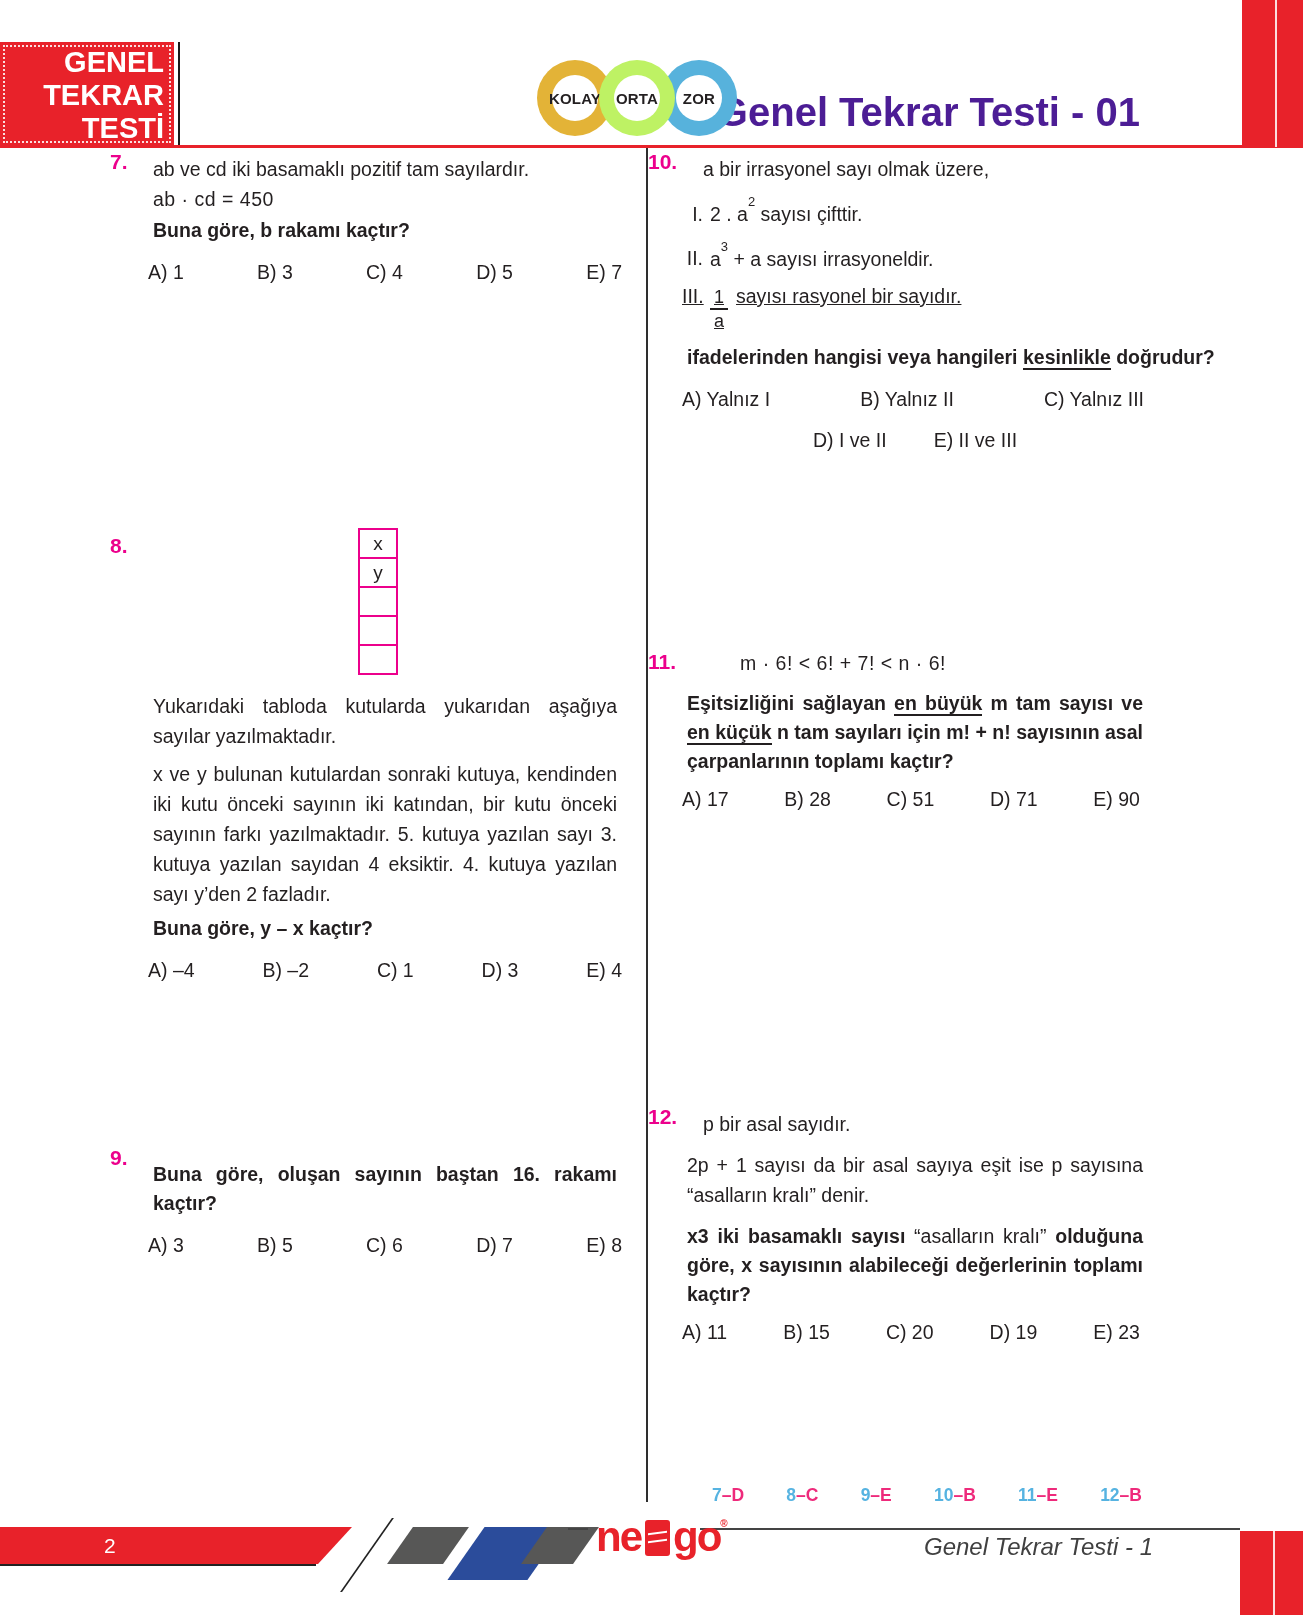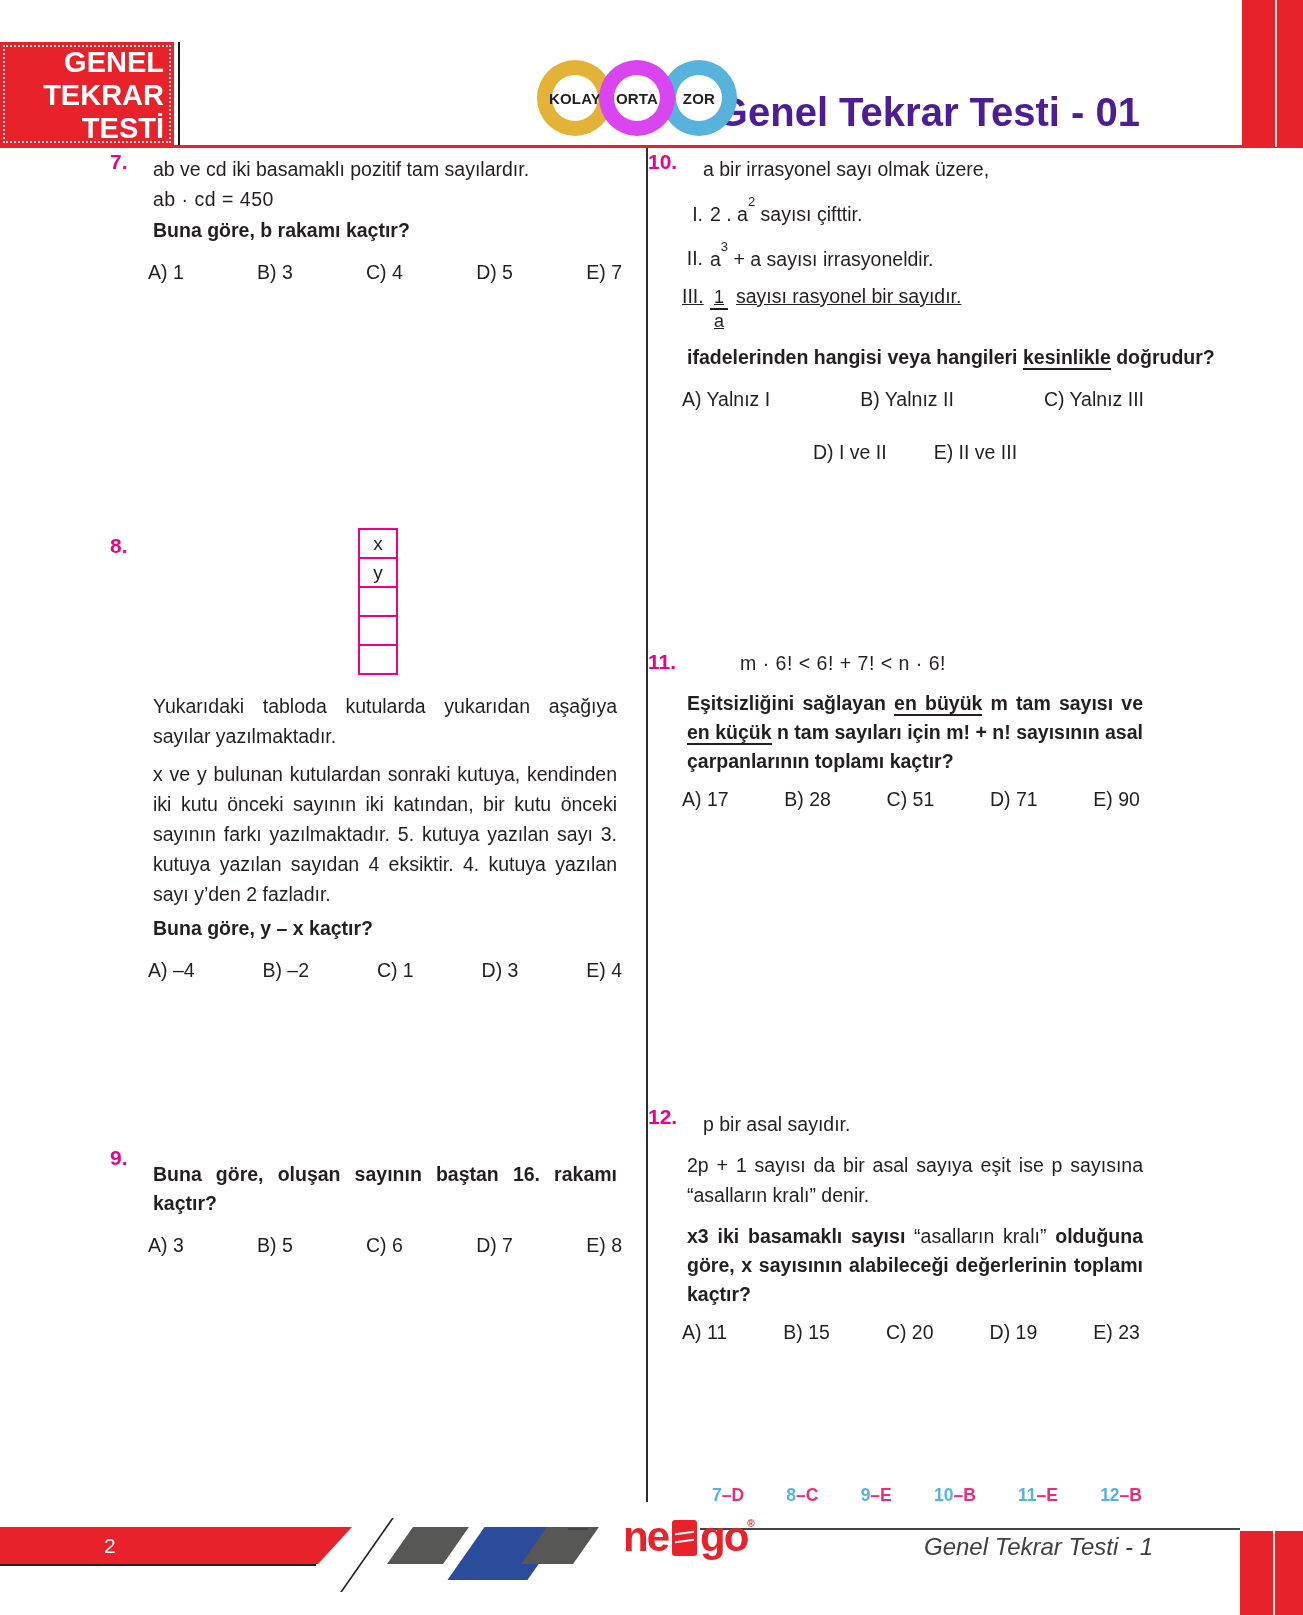--- a/index.html
+++ b/index.html
@@ -14,21 +14,21 @@
     background:#E8222A; color:#fff; font-weight:bold; font-size:29px; line-height:33px;
     text-align:right; padding:4px 10px 0 0; box-sizing:border-box;
     outline:2px dotted rgba(255,255,255,.85); outline-offset:-5px;
   }
   .title-box-rule { position:absolute; left:178px; top:42px; width:2px; height:104px; background:#1a1a1a; }
   .header-rule { position:absolute; left:0; top:145px; width:1303px; height:3px; background:#E8222A; }
   .badges { position:absolute; left:537px; top:60px; display:flex; }
   .badge { width:76px; height:76px; border-radius:50%; display:flex; align-items:center; justify-content:center; position:relative; }
   .badge + .badge { margin-left:-14px; }
   .b-kolay { background:#E3B337; z-index:1; }
-  .b-orta  { background:#d946ef; z-index:3; }
+  .b-orta  { background:#bef264; z-index:3; }
   .b-zor   { background:#57B2DC; z-index:2; }
   .badge-inner {
     width:46px; height:46px; border-radius:50%; background:#fff;
     display:flex; align-items:center; justify-content:center;
     font-size:15px; font-weight:bold; color:#231F20; letter-spacing:.2px;
   }
   .header-title { position:absolute; right:163px; top:90px; font-size:40px; font-weight:bold; color:#4c1d95; }
   .corner-band-top { position:absolute; left:1242px; top:0; width:61px; height:147px; background:#E8222A; }
   .corner-band-bottom { position:absolute; left:1240px; top:1531px; width:63px; height:84px; background:#E8222A; }
   .band-line { position:absolute; left:33px; top:0; width:2px; height:100%; background:rgba(255,255,255,.85); }
@@ -44,21 +44,21 @@
   .stem { line-height:28px; }
   .q.right .stem { padding-left:16px; }
   .equation { margin:16px 0 0 44px; letter-spacing:.5px; }
   .para { margin-top:15px; line-height:30px; text-align:justify; }
   .prompt { margin-top:16px; font-weight:bold; line-height:29px; text-align:justify; }
   .nowrap { white-space:nowrap; }
   .nrm { font-weight:normal; }
   .ul { border-bottom:2px solid #231F20; }
   .opts { margin-top:16px; display:flex; justify-content:space-between; }
   .q.right .opts { width:458px; }
-  .opts2 { margin-top:30px; display:flex; justify-content:center; gap:47px; }
+  .opts2 { margin-top:18px; display:flex; justify-content:center; gap:47px; }
 
   
   .q8-table { margin:8px 0 0 210px; width:40px; }
   .q8-cell {
     width:36px; height:27px; border:2px solid #EC008C; margin-top:-2px;
     display:flex; align-items:center; justify-content:center; font-size:19px; background:#fff;
   }
   .q8-cell:first-child { margin-top:0; }
 
   
@@ -87,21 +87,21 @@
   .f-redline { position:absolute; left:0; top:1564px; width:316px; height:2px; background:#222; }
   .f-diag { position:absolute; left:366px; top:1518px; width:2px; height:74px; background:#222;
             transform:skewX(-35deg); }
   .slash { position:absolute; transform:skewX(-35deg); }
   .sl-g1 { left:400px; top:1527px; width:56px; height:37px; background:#575756; }
   .sl-bl { left:466px; top:1527px; width:80px; height:53px; background:#2B4C9B; }
   .sl-g2 { left:534px; top:1527px; width:52px; height:37px; background:#575756; }
   .f-pnum { position:absolute; left:104px; top:1534px; color:#fff; font-size:21px; z-index:2; }
   .f-dashL { position:absolute; left:568px; top:1528px; width:20px; height:2px; background:#444; }
   .f-lineR { position:absolute; left:700px; top:1528px; width:540px; height:2px; background:#444; }
-  .logo { position:absolute; left:596px; top:1514px; display:flex; align-items:flex-start; color:#E8222A;margin-left:27px; }
+  .logo { position:absolute; left:596px; top:1514px; display:flex; align-items:flex-start; color:#E8222A; }
   .logo .ltxt { font-weight:bold; font-size:42px; line-height:46px; letter-spacing:-2px; }
   .logo .book { width:25px; height:36px; background:#E8222A; border-radius:3px; margin:6px 3px 0 4px; position:relative; overflow:hidden; }
   .logo .book::before, .logo .book::after {
     content:""; position:absolute; left:3px; right:3px; height:2px; background:#fff; transform:skewY(-8deg);
   }
   .logo .book::before { top:12px; }
   .logo .book::after { top:20px; }
   .logo .reg { font-size:10px; margin-top:4px; font-weight:bold; }
   .f-label { position:absolute; top:1533px; right:150px; font-style:italic; font-size:24px; color:#404040; }
 </style>

